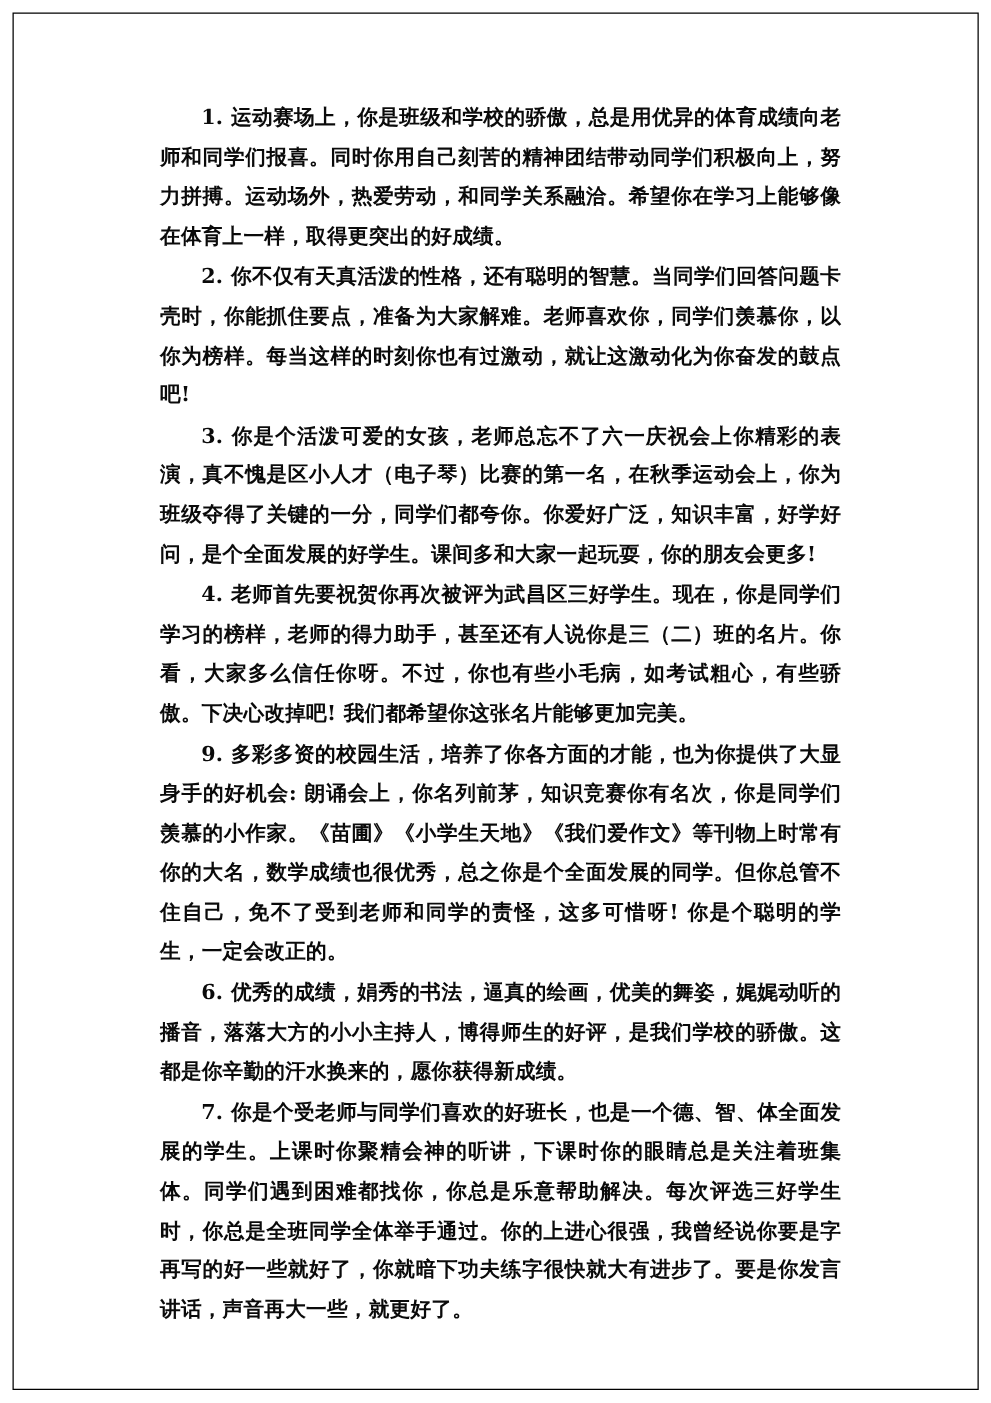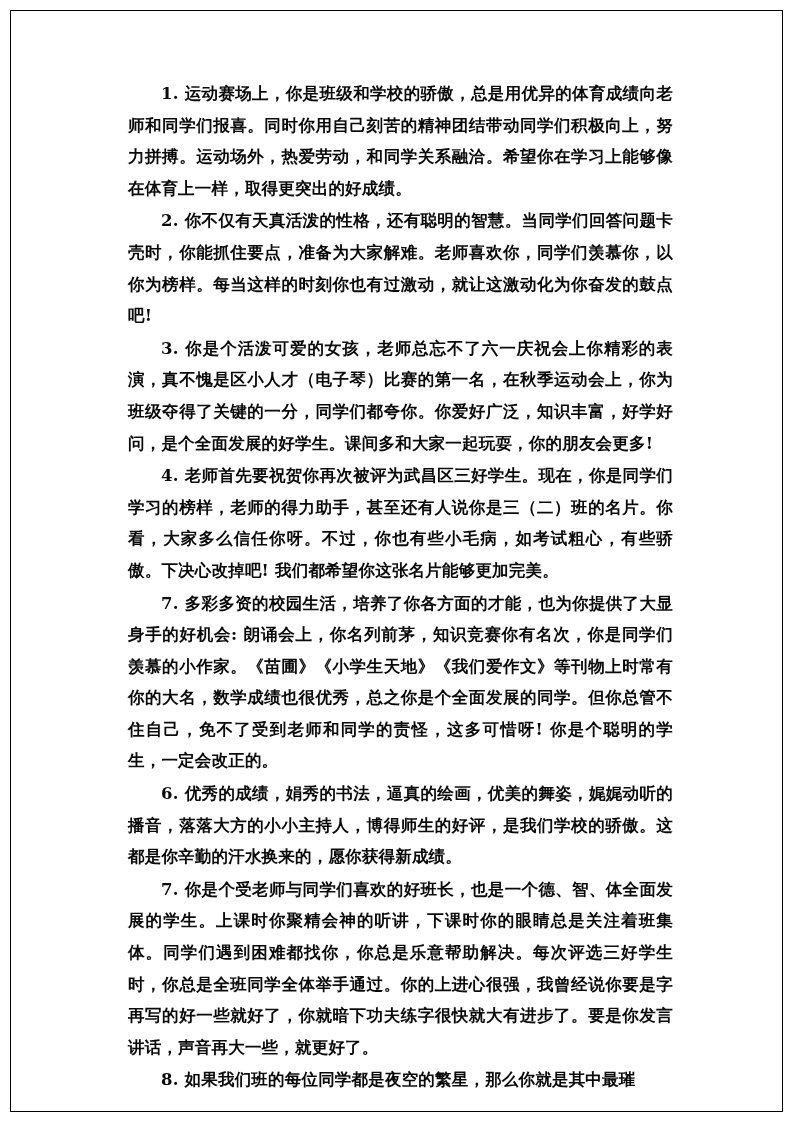--- a/index.html
+++ b/index.html
@@ -54,18 +54,17 @@
 </head>
 <body>
 
 <div class="page">
   <div class="page-border"></div>
   <div class="content">
     <p class="para">1. 运动赛场上，你是班级和学校的骄傲，总是用优异的体育成绩向老师和同学们报喜。同时你用自己刻苦的精神团结带动同学们积极向上，努力拼搏。运动场外，热爱劳动，和同学关系融洽。希望你在学习上能够像在体育上一样，取得更突出的好成绩。</p>
     <p class="para">2. 你不仅有天真活泼的性格，还有聪明的智慧。当同学们回答问题卡壳时，你能抓住要点，准备为大家解难。老师喜欢你，同学们羡慕你，以你为榜样。每当这样的时刻你也有过激动，就让这激动化为你奋发的鼓点吧!</p>
     <p class="para">3. 你是个活泼可爱的女孩，老师总忘不了六一庆祝会上你精彩的表演，真不愧是区小人才（电子琴）比赛的第一名，在秋季运动会上，你为班级夺得了关键的一分，同学们都夸你。你爱好广泛，知识丰富，好学好问，是个全面发展的好学生。课间多和大家一起玩耍，你的朋友会更多!</p>
     <p class="para">4. 老师首先要祝贺你再次被评为武昌区三好学生。现在，你是同学们学习的榜样，老师的得力助手，甚至还有人说你是三（二）班的名片。你看，大家多么信任你呀。不过，你也有些小毛病，如考试粗心，有些骄傲。下决心改掉吧! 我们都希望你这张名片能够更加完美。</p>
-    <p class="para">7. 多彩多资的校园生活，培养了你各方面的才能，也为你提供了大显身手的好机会: 朗诵会上，你名列前茅，知识竞赛你有名次，你是同学们羡慕的小作家。《苗圃》《小学生天地》《我们爱作文》等刊物上时常有你的大名，数学成绩也很优秀，总之你是个全面发展的同学。但你总管不住自己，免不了受到老师和同学的责怪，这多可惜呀! 你是个聪明的学生，一定会改正的。</p>
+    <p class="para">9. 多彩多资的校园生活，培养了你各方面的才能，也为你提供了大显身手的好机会: 朗诵会上，你名列前茅，知识竞赛你有名次，你是同学们羡慕的小作家。《苗圃》《小学生天地》《我们爱作文》等刊物上时常有你的大名，数学成绩也很优秀，总之你是个全面发展的同学。但你总管不住自己，免不了受到老师和同学的责怪，这多可惜呀! 你是个聪明的学生，一定会改正的。</p>
     <p class="para">6. 优秀的成绩，娟秀的书法，逼真的绘画，优美的舞姿，娓娓动听的播音，落落大方的小小主持人，博得师生的好评，是我们学校的骄傲。这都是你辛勤的汗水换来的，愿你获得新成绩。</p>
     <p class="para">7. 你是个受老师与同学们喜欢的好班长，也是一个德、智、体全面发展的学生。上课时你聚精会神的听讲，下课时你的眼睛总是关注着班集体。同学们遇到困难都找你，你总是乐意帮助解决。每次评选三好学生时，你总是全班同学全体举手通过。你的上进心很强，我曾经说你要是字再写的好一些就好了，你就暗下功夫练字很快就大有进步了。要是你发言讲话，声音再大一些，就更好了。</p>
-    <p class="para">8. 如果我们班的每位同学都是夜空的繁星，那么你就是其中最璀</p>
   </div>
 </div>
 
 </body></html>

